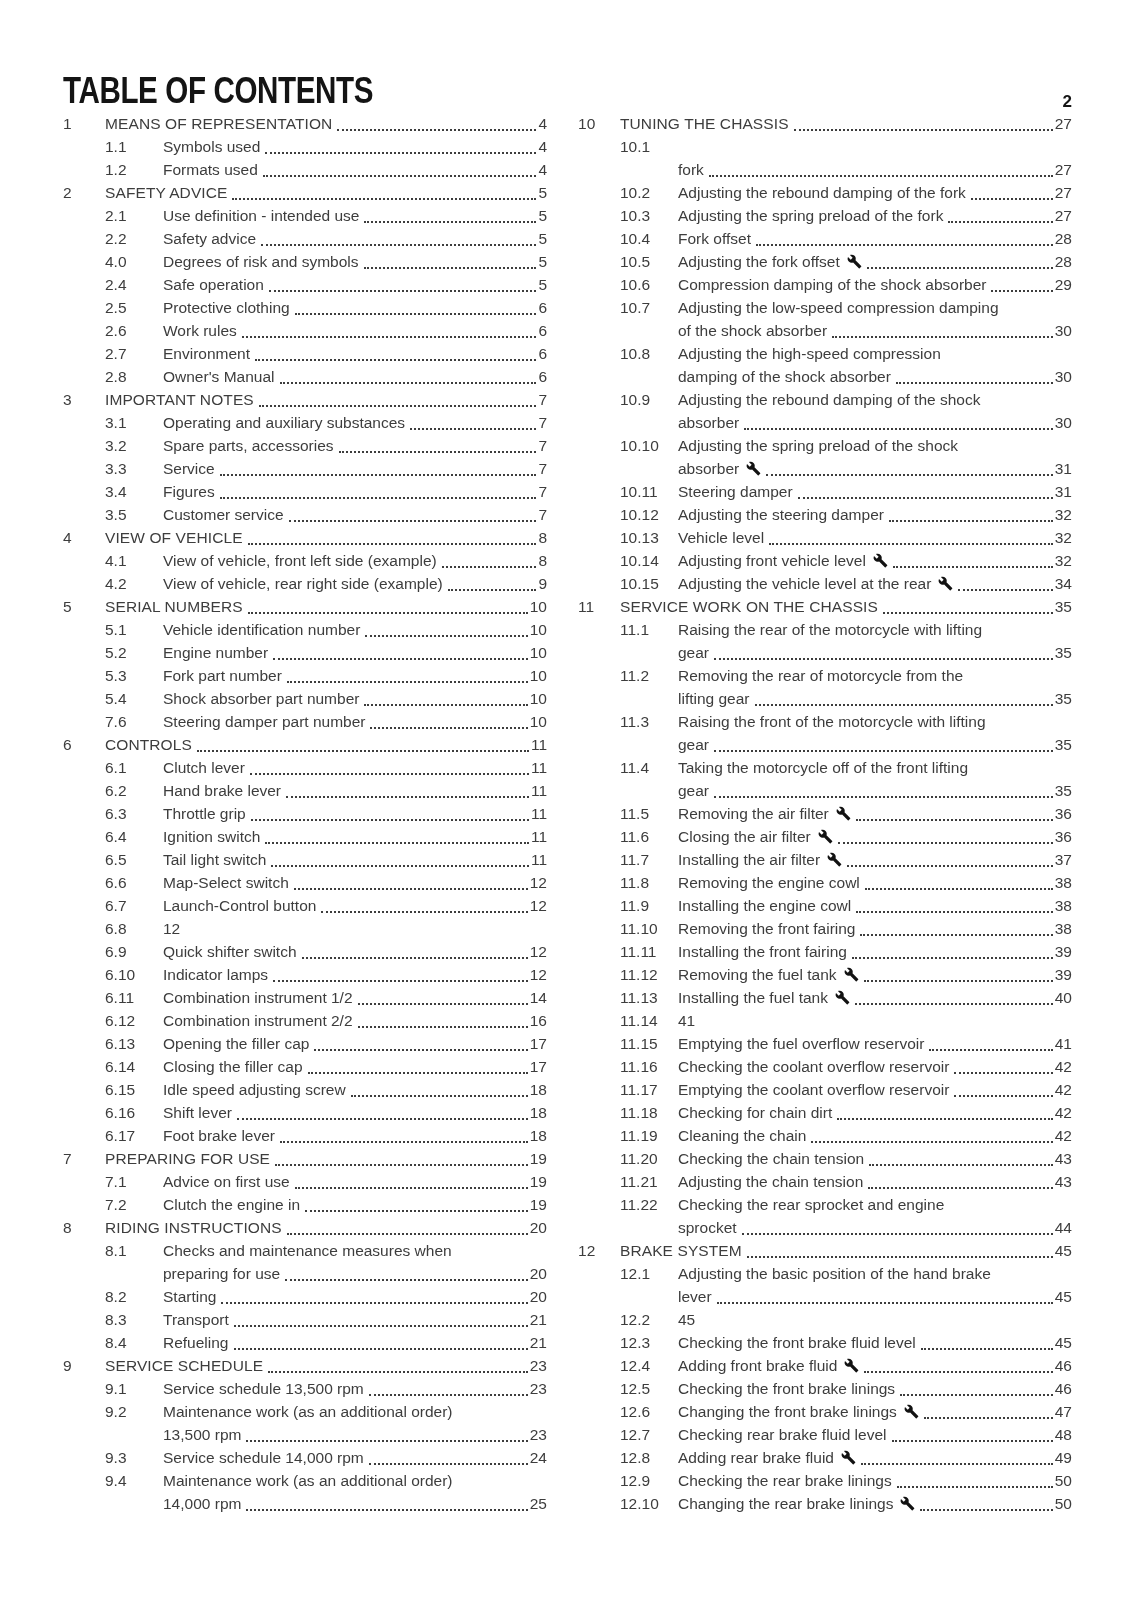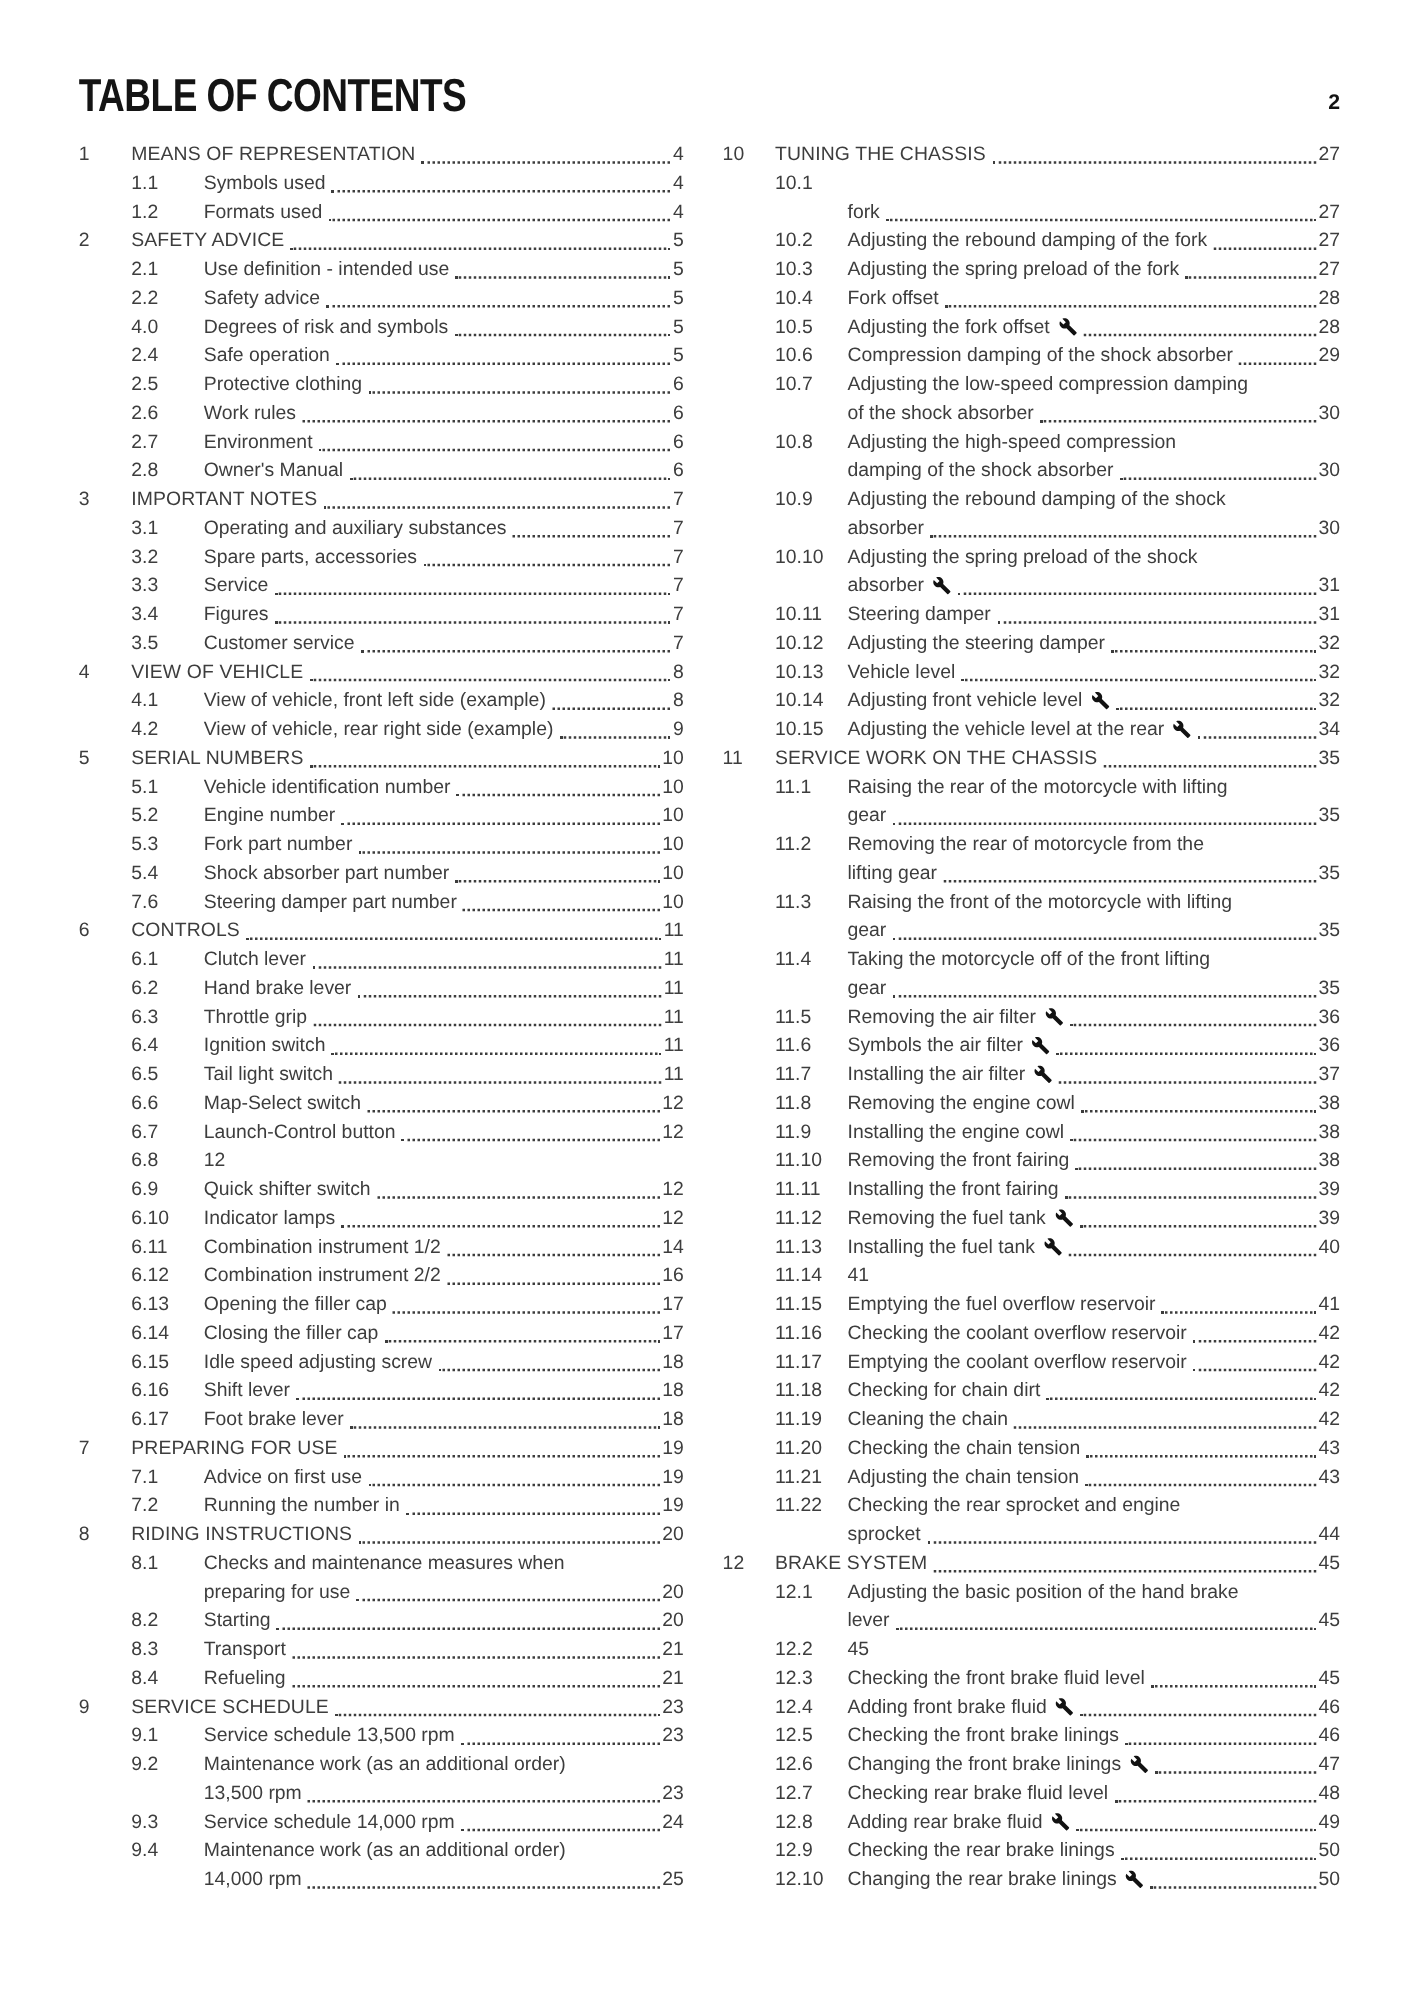--- a/index.html
+++ b/index.html
@@ -2,21 +2,21 @@
 <html><head>
 <meta charset="utf-8">
 <style>
   html,body { margin:0; padding:0; }
   body {
     width:1130px; height:1600px; background:#ffffff;
     font-family:"Liberation Sans", sans-serif;
     color:#3d3d3d; overflow:hidden;
   }
   .page-header {
-    display:flex; justify-content:space-between; align-items:center;
+    display:flex; justify-content:space-between; align-items:flex-end;
     margin:42px 58px 0 63px; height:70px;
   }
   .doc-title {
     margin:0; font-size:37px; font-weight:700; color:#141414;
     letter-spacing:-0.5px; white-space:nowrap;
     transform:scaleX(0.80); transform-origin:0 0;
   }
   .page-num { font-size:17px; font-weight:700; color:#141414; margin-top:10px; }
 
   .toc { display:flex; margin:0 58px 0 63px; gap:31px; }
@@ -456,21 +456,21 @@
         <span class="body">
           <span class="txt">Advice on first use</span>
           <span class="leader"></span>
         </span>
         <span class="pg">19</span>
       </div>
       <div class="row">
         <span class="n1"></span>
         <span class="n2">7.2</span>
         <span class="body">
-          <span class="txt">Running the number in</span>
+          <span class="txt">Clutch the engine in</span>
           <span class="leader"></span>
         </span>
         <span class="pg">19</span>
       </div>
       <div class="row sec">
         <span class="n1">8</span>
         <span class="body">
           <span class="txt">RIDING INSTRUCTIONS</span>
           <span class="leader"></span>
         </span>
@@ -847,21 +847,21 @@
             <path d="M22.7,19l-9.1-9.1c0.9-2.3,0.4-5-1.5-6.9c-2-2-5-2.4-7.4-1.3L9,6L6,9L1.6,4.7C0.4,7.1,0.9,10.1,2.9,12.1c1.9,1.9,4.6,2.4,6.9,1.5l9.1,9.1c0.4,0.4,1,0.4,1.4,0l2.3-2.3C23.1,20,23.1,19.4,22.7,19z" fill="#121212"></path>
           </svg>
           <span class="leader"></span>
         </span>
         <span class="pg">36</span>
       </div>
       <div class="row">
         <span class="n1"></span>
         <span class="n2">11.6</span>
         <span class="body">
-          <span class="txt">Symbols the air filter</span>
+          <span class="txt">Closing the air filter</span>
           <svg viewBox="0 0 24 24" class="wrench">
             <path d="M22.7,19l-9.1-9.1c0.9-2.3,0.4-5-1.5-6.9c-2-2-5-2.4-7.4-1.3L9,6L6,9L1.6,4.7C0.4,7.1,0.9,10.1,2.9,12.1c1.9,1.9,4.6,2.4,6.9,1.5l9.1,9.1c0.4,0.4,1,0.4,1.4,0l2.3-2.3C23.1,20,23.1,19.4,22.7,19z" fill="#121212"></path>
           </svg>
           <span class="leader"></span>
         </span>
         <span class="pg">36</span>
       </div>
       <div class="row">
         <span class="n1"></span>
         <span class="n2">11.7</span>

